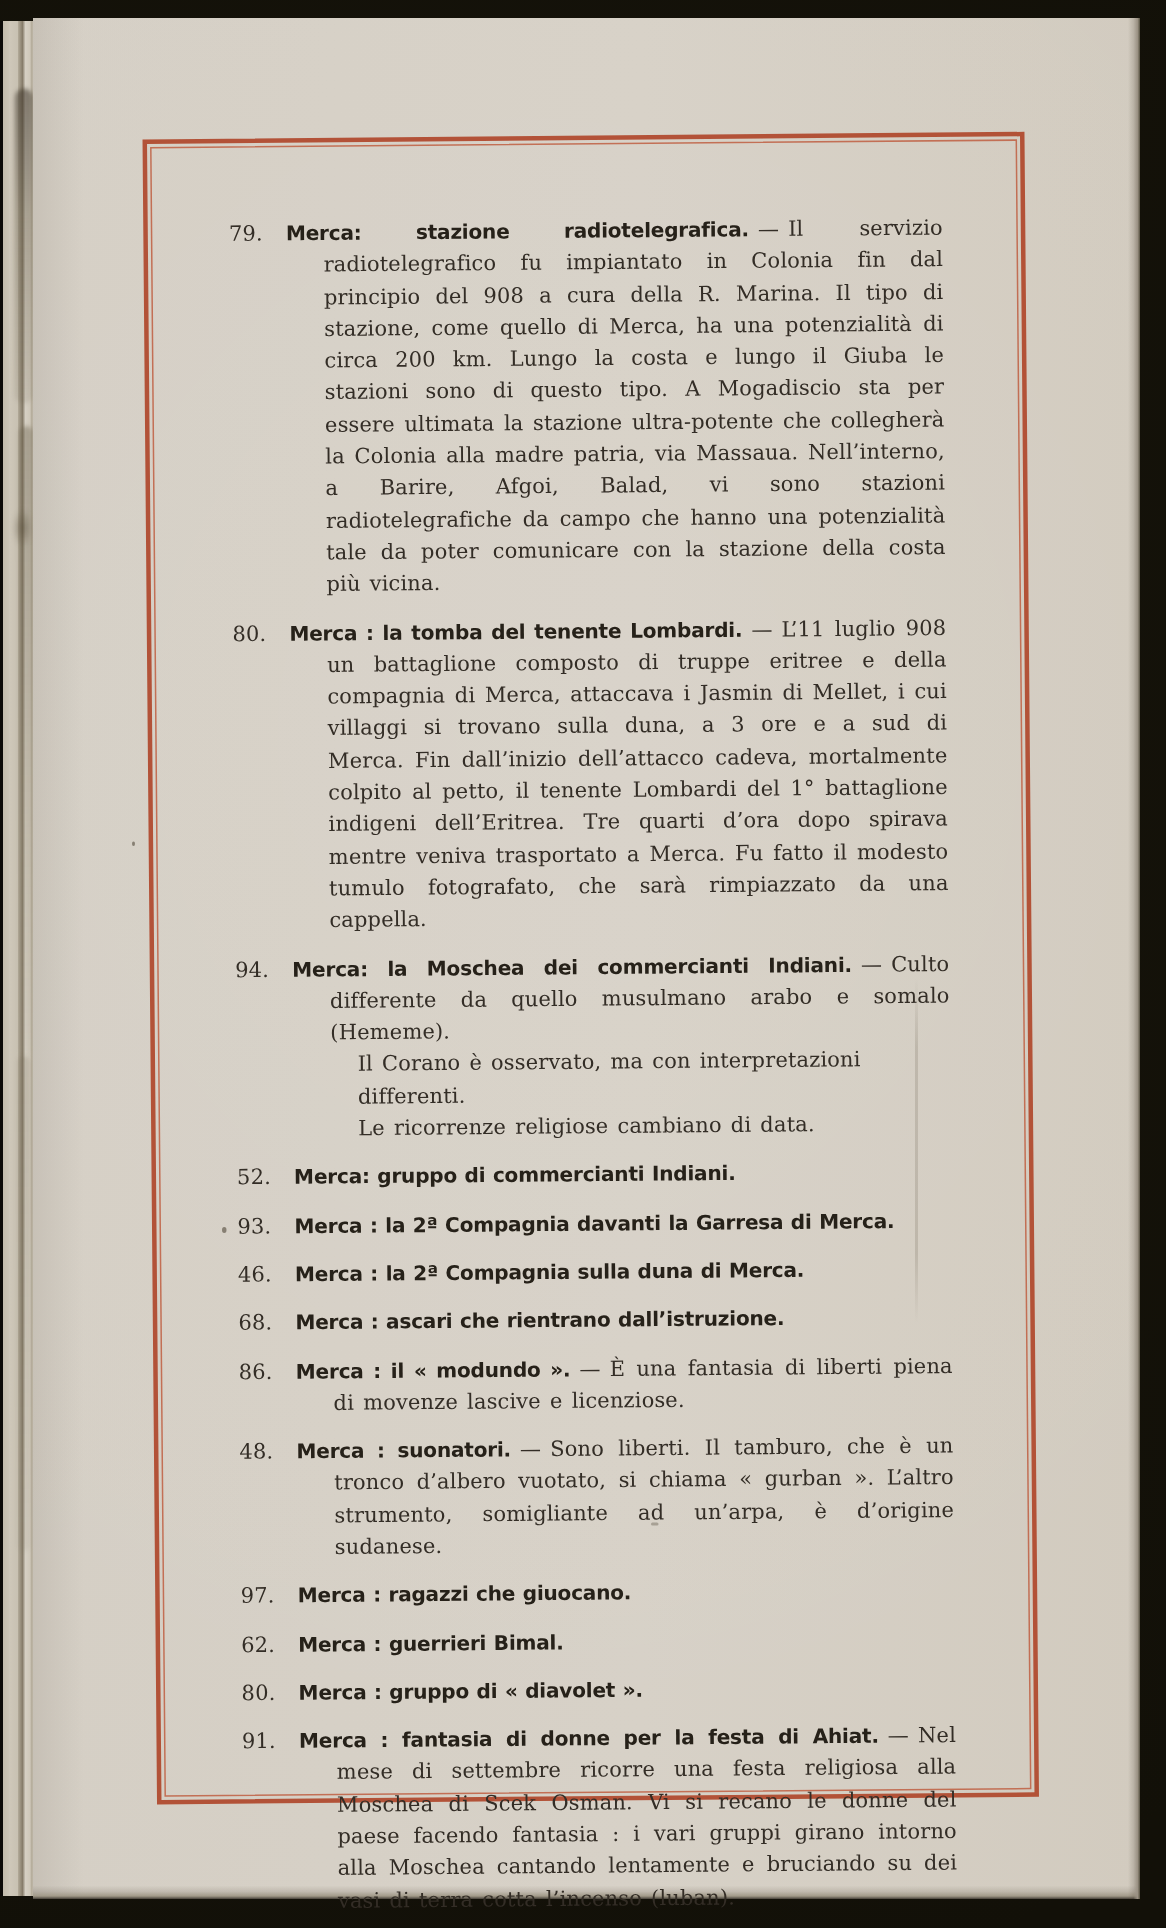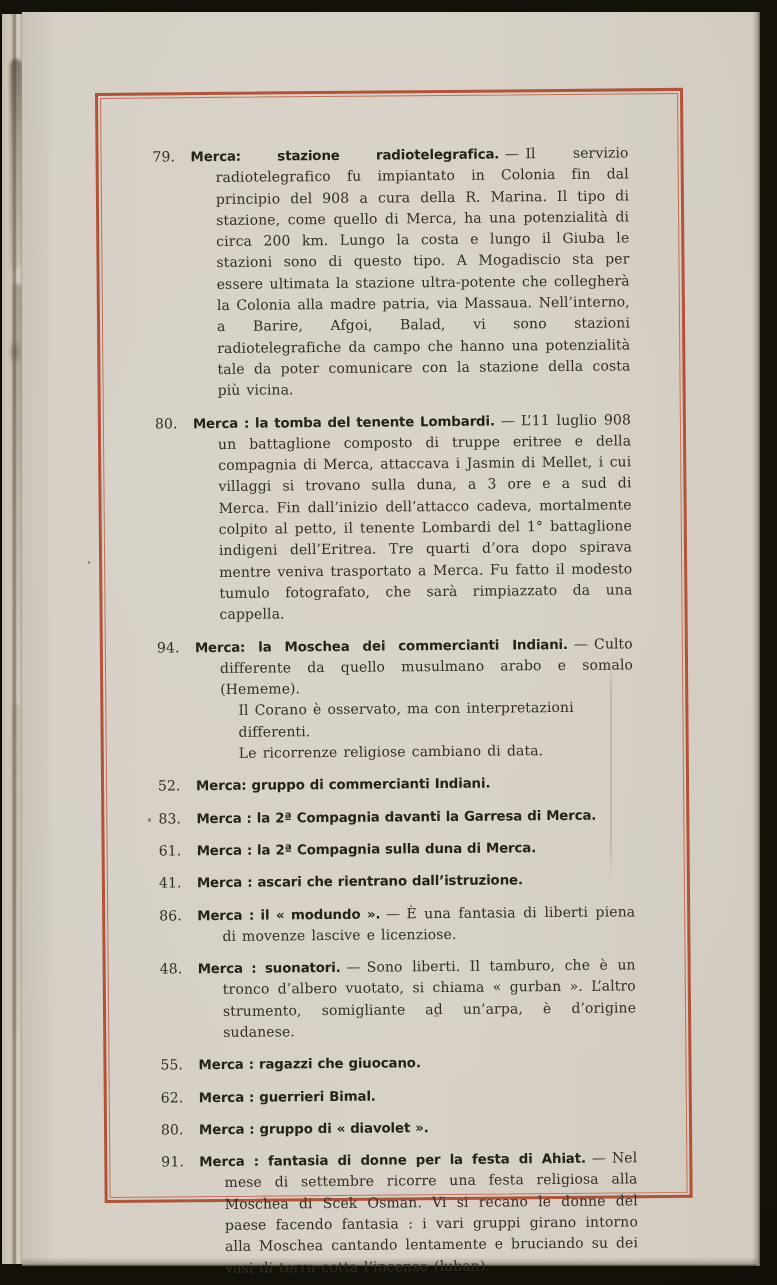--- a/index.html
+++ b/index.html
@@ -117,31 +117,31 @@
       <div class="text">
 
         <p class="item"><span class="num">79.</span><span class="title">Merca: stazione radiotelegrafica.</span><span class="sep">—</span><span>Il servizio radiotelegrafico fu impiantato in Colonia fin dal principio del 908 a cura della R. Marina. Il tipo di stazione, come quello di Merca, ha una potenzialità di circa 200 km. Lungo la costa e lungo il Giuba le stazioni sono di questo tipo. A Mogadiscio sta per essere ultimata la stazione ultra-potente che collegherà la Colonia alla madre patria, via Massaua. Nell’interno, a Barire, Afgoi, Balad, vi sono stazioni radiotelegrafiche da campo che hanno una potenzialità tale da poter comunicare con la stazione della costa più vicina.</span></p>
 
         <p class="item"><span class="num">80.</span><span class="title">Merca : la tomba del tenente Lombardi.</span><span class="sep">—</span><span>L’11 luglio 908 un battaglione composto di truppe eritree e della compagnia di Merca, attaccava i Jasmin di Mellet, i cui villaggi si trovano sulla duna, a 3 ore e a sud di Merca. Fin dall’inizio dell’attacco cadeva, mortalmente colpito al petto, il tenente Lombardi del 1° battaglione indigeni dell’Eritrea. Tre quarti d’ora dopo spirava mentre veniva trasportato a Merca. Fu fatto il modesto tumulo fotografato, che sarà rimpiazzato da una cappella.</span></p>
 
         <p class="item"><span class="num">94.</span><span class="title">Merca: la Moschea dei commercianti Indiani.</span><span class="sep">—</span><span>Culto differente da quello musulmano arabo e somalo (Hememe).</span><span class="cont">Il Corano è osservato, ma con interpretazioni differenti.</span><span class="cont">Le ricorrenze religiose cambiano di data.</span></p>
 
         <p class="item"><span class="num">52.</span><span class="title">Merca: gruppo di commercianti Indiani.</span></p>
 
-        <p class="item"><span class="num">83.</span><span class="title">Merca : la 2ª Compagnia davanti la Garresa di Merca.</span></p>
+        <p class="item"><span class="num">93.</span><span class="title">Merca : la 2ª Compagnia davanti la Garresa di Merca.</span></p>
 
-        <p class="item"><span class="num">61.</span><span class="title">Merca : la 2ª Compagnia sulla duna di Merca.</span></p>
+        <p class="item"><span class="num">46.</span><span class="title">Merca : la 2ª Compagnia sulla duna di Merca.</span></p>
 
-        <p class="item"><span class="num">41.</span><span class="title">Merca : ascari che rientrano dall’istruzione.</span></p>
+        <p class="item"><span class="num">68.</span><span class="title">Merca : ascari che rientrano dall’istruzione.</span></p>
 
         <p class="item"><span class="num">86.</span><span class="title">Merca : il « modundo ».</span><span class="sep">—</span><span>È una fantasia di liberti piena di movenze lascive e licenziose.</span></p>
 
         <p class="item"><span class="num">48.</span><span class="title">Merca : suonatori.</span><span class="sep">—</span><span>Sono liberti. Il tamburo, che è un tronco d’albero vuotato, si chiama « gurban ». L’altro strumento, somigliante ad un’arpa, è d’origine sudanese.</span></p>
 
-        <p class="item"><span class="num">55.</span><span class="title">Merca : ragazzi che giuocano.</span></p>
+        <p class="item"><span class="num">97.</span><span class="title">Merca : ragazzi che giuocano.</span></p>
 
         <p class="item"><span class="num">62.</span><span class="title">Merca : guerrieri Bimal.</span></p>
 
         <p class="item"><span class="num">80.</span><span class="title">Merca : gruppo di « diavolet ».</span></p>
 
         <p class="item"><span class="num">91.</span><span class="title">Merca : fantasia di donne per la festa di Ahiat.</span><span class="sep">—</span><span>Nel mese di settembre ricorre una festa religiosa alla Moschea di Scek Osman. Vi si recano le donne del paese facendo fantasia : i vari gruppi girano intorno alla Moschea cantando lentamente e bruciando su dei vasi di terra cotta l’incenso (luban).</span></p>
 
       </div>
     </div>
   </div>

